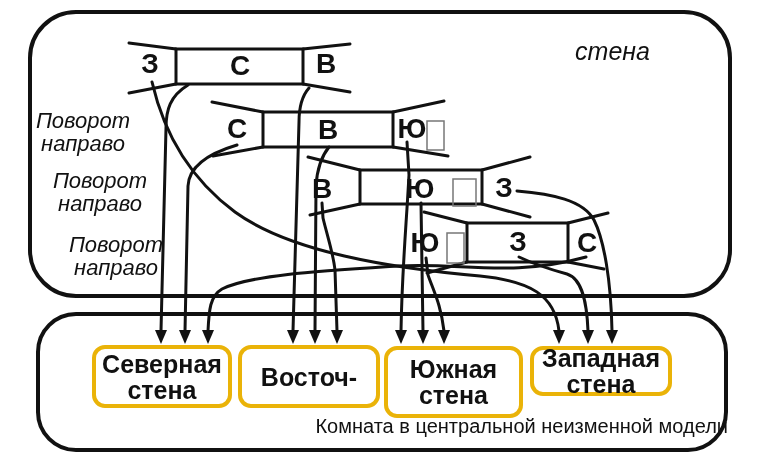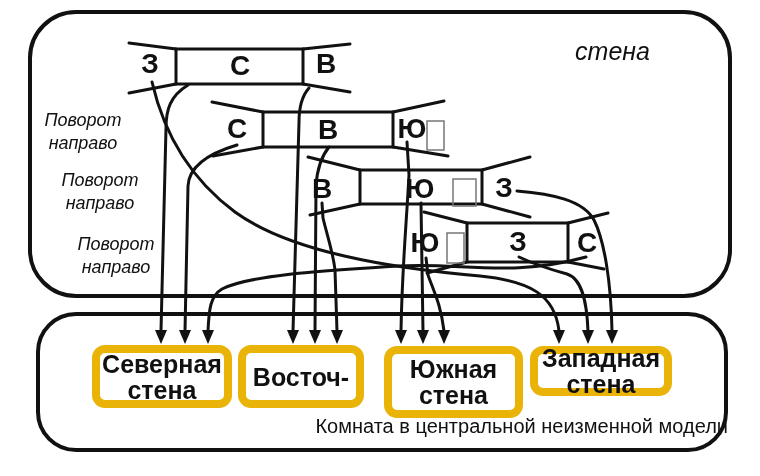--- a/index.html
+++ b/index.html
@@ -10,28 +10,28 @@
   .panel{position:absolute;border:4px solid #111111;background:transparent;box-sizing:border-box;}
   .panel.top{left:28px;top:10px;width:704px;height:288px;border-radius:48px;}
   .panel.bottom{left:36px;top:312px;width:692px;height:140px;border-radius:40px;}
   svg.lines{position:absolute;left:0;top:0;width:760px;height:476px;}
   .title{
     position:absolute;top:38px;right:110px;text-align:right;
     font-style:italic;font-size:25px;line-height:27px;white-space:nowrap;
   }
   .rot{
     position:absolute;transform:translate(-50%,-50%);text-align:center;
-    font-style:italic;font-size:18px;line-height:23px;white-space:nowrap;
+    font-style:italic;font-size:22px;line-height:23px;white-space:nowrap;
   }
   .wl{
     position:absolute;transform:translate(-50%,-50%);
     font-weight:bold;font-size:28px;line-height:28px;white-space:nowrap;
   }
   .wallbox{
-    position:absolute;border:8px solid #eab308;border-radius:13px;box-sizing:border-box;
+    position:absolute;border:4px solid #eab308;border-radius:13px;box-sizing:border-box;
     background:#ffffff;display:flex;flex-direction:column;align-items:center;justify-content:center;
     font-weight:bold;font-size:25px;line-height:26px;text-align:center;white-space:nowrap;
   }
   .caption{
     position:absolute;left:36px;top:413px;width:692px;text-align:right;
     font-size:20px;line-height:26px;white-space:nowrap;
   }
 </style>
 </head>
 <body>
@@ -142,21 +142,21 @@
   <div class="wl" style="left:504px;top:188px;">З</div>
 
   <div class="wl" style="left:425px;top:243px;">Ю</div>
   <div class="wl" style="left:518px;top:242px;">З</div>
   <div class="wl" style="left:587px;top:243px;">С</div>
 
   <div class="wallbox" style="left:92px;top:345px;width:140px;height:63px;">
     <div>Северная</div>
     <div>стена</div>
   </div>
-  <div class="wallbox" style="left:238px;top:345px;width:126px;height:63px;">
+  <div class="wallbox" style="left:238px;top:345px;width:142px;height:63px;">
     <div>Восточ-</div>
   </div>
   <div class="wallbox" style="left:384px;top:346px;width:139px;height:72px;">
     <div>Южная</div>
     <div>стена</div>
   </div>
   <div class="wallbox" style="left:530px;top:346px;width:142px;height:50px;">
     <div>Западная</div>
     <div>стена</div>
   </div>

